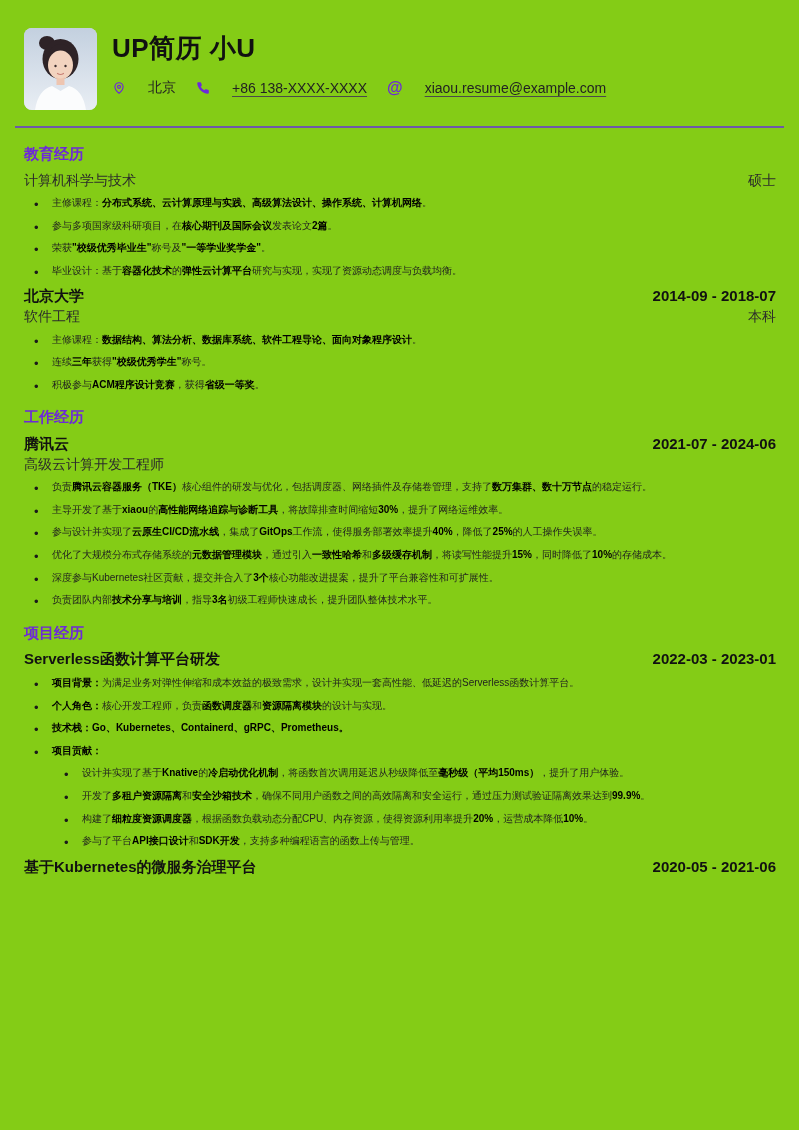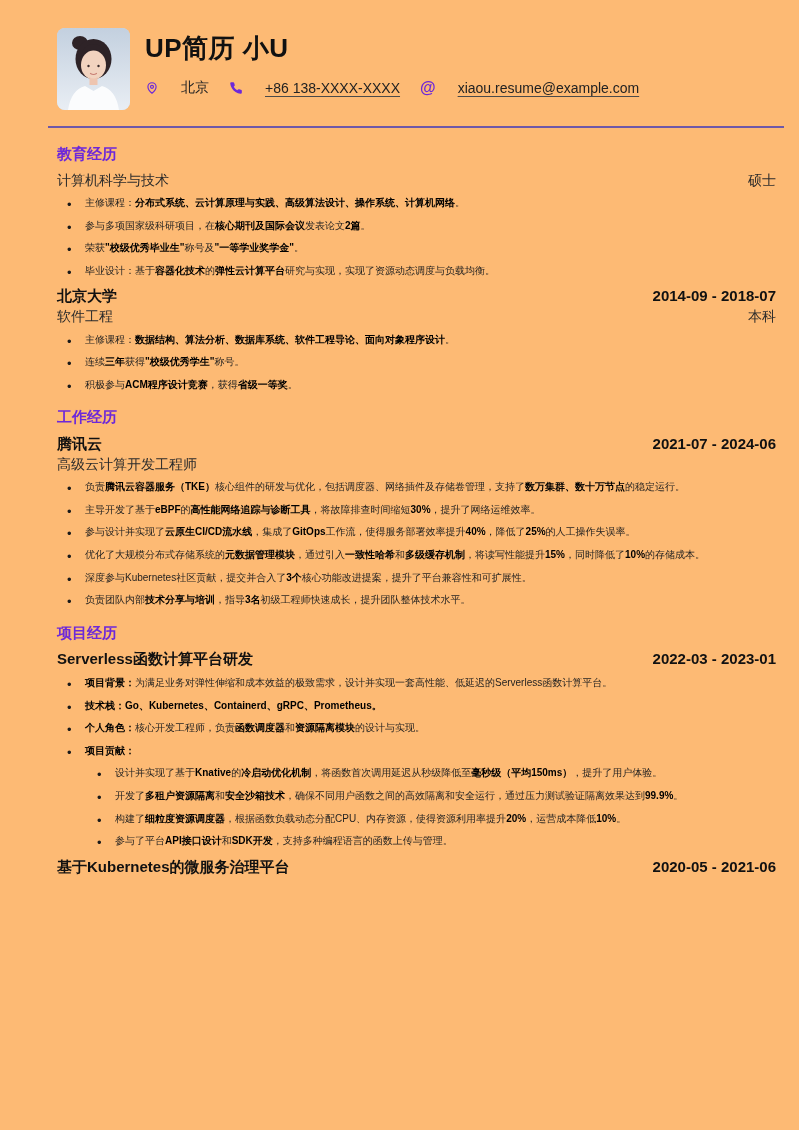--- a/index.html
+++ b/index.html
@@ -4,24 +4,23 @@
 <style>
   :root{
     --accent:#6d28d9;
     --divider:#6e58a8;
     --text:#1f1f1f;
     --heading:#111111;
   }
   *{box-sizing:border-box;}
   html,body{margin:0;padding:0;background:#ffffff;}
   .page{
-    width:799px;height:1130px;overflow:hidden;background:#fdba74;
+    width:799px;height:1130px;overflow:hidden;background:#84cc16;
     font-family:"Liberation Sans","DejaVu Sans",sans-serif;
     color:var(--text);
-    padding-left:33px;
   }
   
   .header{display:flex;align-items:flex-start;padding:28px 23px 0 24px;}
   .avatar{width:73px;height:82px;border-radius:8px;overflow:hidden;flex:none;background:#cdd8e4;}
   .avatar svg{display:block;width:100%;height:100%;}
   .head-right{margin-left:15px;padding-top:6px;min-width:0;}
   .name{margin:0 0 16px 0;font-size:26px;line-height:1.1;font-weight:700;color:var(--heading);letter-spacing:.5px;}
   .contact{display:flex;align-items:center;gap:20px;font-size:14px;color:#222;}
   .c-item{display:flex;align-items:center;gap:22px;white-space:nowrap;color:#222;text-decoration:none;}
   .c-icon{color:var(--accent);display:inline-flex;align-items:center;}
@@ -141,39 +140,39 @@
           <div class="entry-head">
             <span class="org">腾讯云</span>
             <span class="date">2021-07 - 2024-06</span>
           </div>
           <div class="entry-sub">
             <span>高级云计算开发工程师</span>
             <span></span>
           </div>
           <ul class="bullets">
             <li><span>负责</span><b>腾讯云容器服务（TKE）</b><span>核心组件的研发与优化，包括调度器、网络插件及存储卷管理，支持了</span><b>数万集群、数十万节点</b><span>的稳定运行。</span></li>
-            <li><span>主导开发了基于</span><b>eBPF</b><span>的</span><b>高性能网络追踪与诊断工具</b><span>，将故障排查时间缩短</span><b>30%</b><span>，提升了网络运维效率。</span></li>
+            <li><span>主导开发了基于</span><b>xiaou</b><span>的</span><b>高性能网络追踪与诊断工具</b><span>，将故障排查时间缩短</span><b>30%</b><span>，提升了网络运维效率。</span></li>
             <li><span>参与设计并实现了</span><b>云原生CI/CD流水线</b><span>，集成了</span><b>GitOps</b><span>工作流，使得服务部署效率提升</span><b>40%</b><span>，降低了</span><b>25%</b><span>的人工操作失误率。</span></li>
             <li><span>优化了大规模分布式存储系统的</span><b>元数据管理模块</b><span>，通过引入</span><b>一致性哈希</b><span>和</span><b>多级缓存机制</b><span>，将读写性能提升</span><b>15%</b><span>，同时降低了</span><b>10%</b><span>的存储成本。</span></li>
             <li><span>深度参与Kubernetes社区贡献，提交并合入了</span><b>3个</b><span>核心功能改进提案，提升了平台兼容性和可扩展性。</span></li>
             <li><span>负责团队内部</span><b>技术分享与培训</b><span>，指导</span><b>3名</b><span>初级工程师快速成长，提升团队整体技术水平。</span></li>
           </ul>
         </div>
       </section>
       <section class="section">
         <h2 class="sec-title">项目经历</h2>
         <div class="entry">
           <div class="entry-head">
             <span class="org">Serverless函数计算平台研发</span>
             <span class="date">2022-03 - 2023-01</span>
           </div>
           <ul class="bullets">
             <li><b>项目背景：</b><span>为满足业务对弹性伸缩和成本效益的极致需求，设计并实现一套高性能、低延迟的Serverless函数计算平台。</span></li>
+            <li><b>个人角色：</b><span>核心开发工程师，负责</span><b>函数调度器</b><span>和</span><b>资源隔离模块</b><span>的设计与实现。</span></li>
             <li><b>技术栈：</b><b>Go、Kubernetes、Containerd、gRPC、Prometheus。</b></li>
-            <li><b>个人角色：</b><span>核心开发工程师，负责</span><b>函数调度器</b><span>和</span><b>资源隔离模块</b><span>的设计与实现。</span></li>
             <li><b>项目贡献：</b><ul>
                 <li><span>设计并实现了基于</span><b>Knative</b><span>的</span><b>冷启动优化机制</b><span>，将函数首次调用延迟从秒级降低至</span><b>毫秒级（平均150ms）</b><span>，提升了用户体验。</span></li>
                 <li><span>开发了</span><b>多租户资源隔离</b><span>和</span><b>安全沙箱技术</b><span>，确保不同用户函数之间的高效隔离和安全运行，通过压力测试验证隔离效果达到</span><b>99.9%</b><span>。</span></li>
                 <li><span>构建了</span><b>细粒度资源调度器</b><span>，根据函数负载动态分配CPU、内存资源，使得资源利用率提升</span><b>20%</b><span>，运营成本降低</span><b>10%</b><span>。</span></li>
                 <li><span>参与了平台</span><b>API接口设计</b><span>和</span><b>SDK开发</b><span>，支持多种编程语言的函数上传与管理。</span></li>
               </ul></li>
           </ul>
         </div>
         <div class="entry">
           <div class="entry-head">

